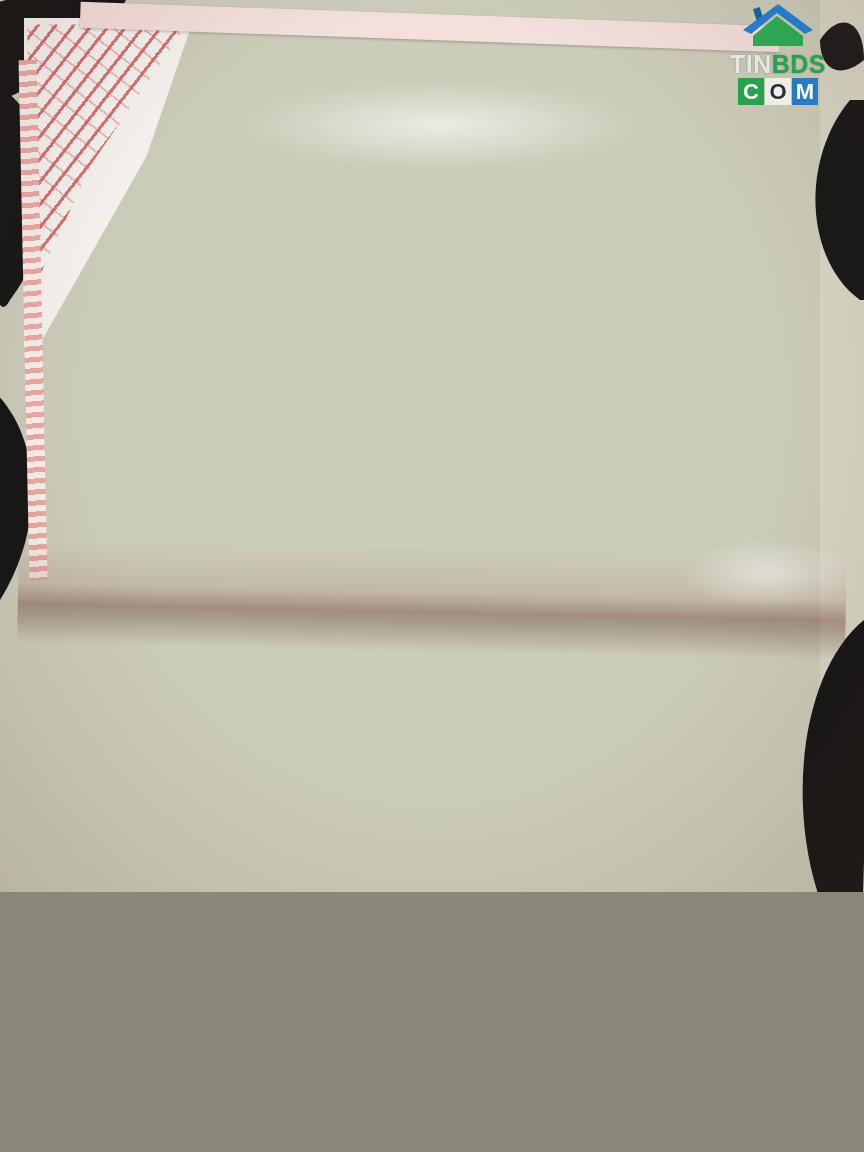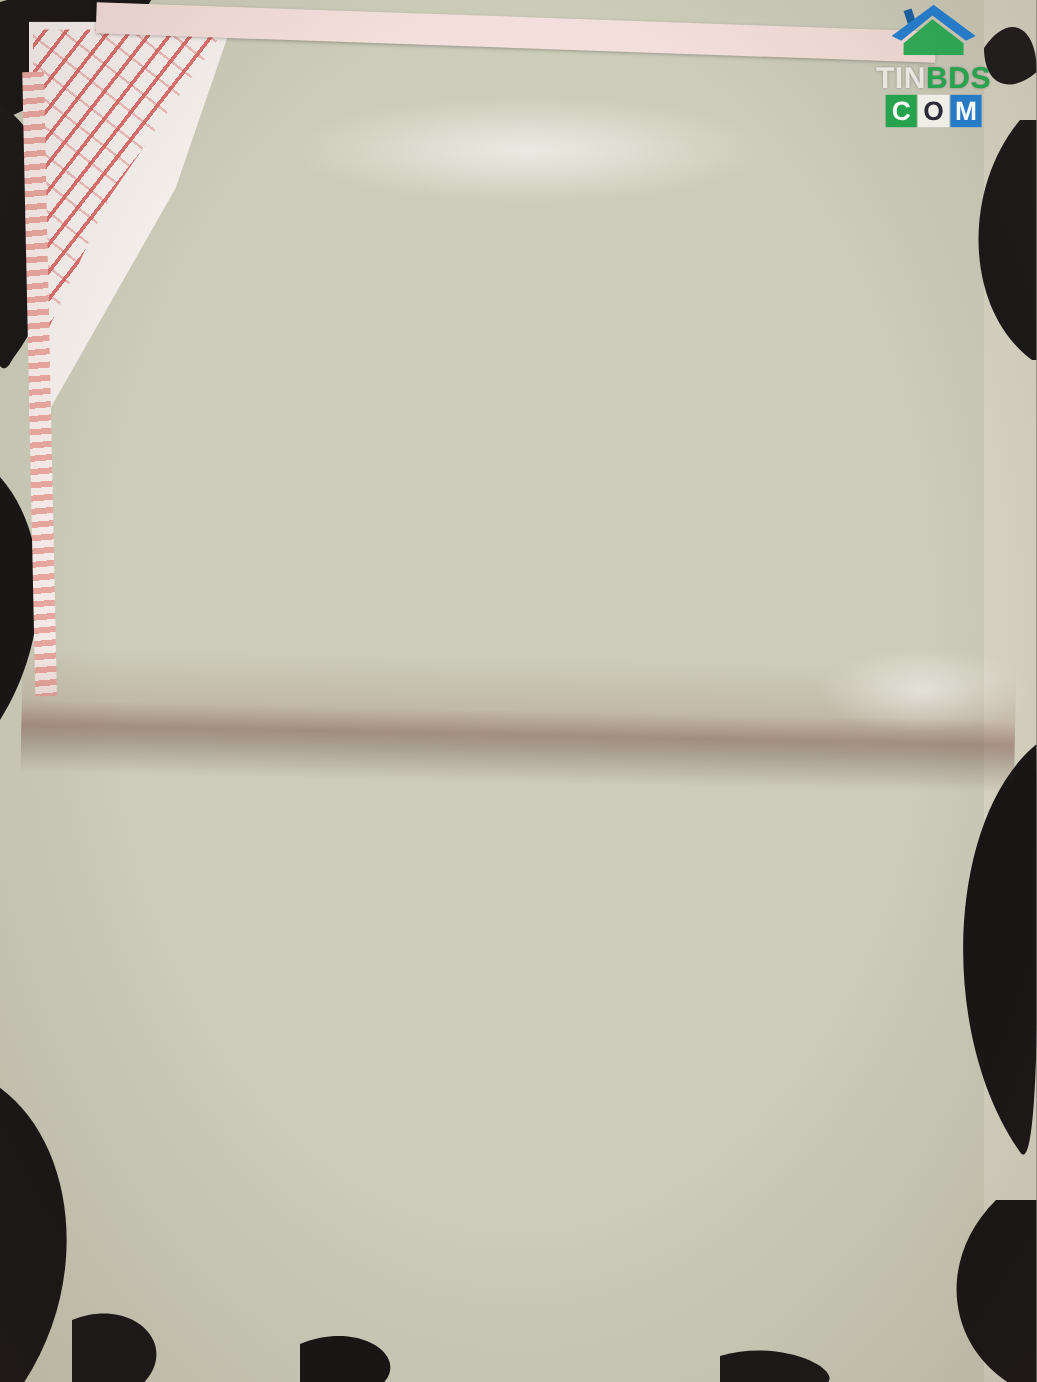--- a/index.html
+++ b/index.html
@@ -1,17 +1,17 @@
 <!DOCTYPE html>
 <html><head>
 <meta charset="utf-8">
 <style>
   html,body{margin:0;padding:0;background:#8a8878;}
-  .photo{position:relative;width:864px;height:1152px;overflow:hidden;
-    background:#000000;font-family:"DejaVu Serif",serif;}
+  .photo{position:relative;width:864px;height:892px;overflow:hidden;
+    background:#701a75;font-family:"DejaVu Serif",serif;}
   .bg-fabric{position:absolute;left:0;top:0;z-index:1;}
   
   .under-corner{position:absolute;z-index:2;left:24px;top:18px;width:170px;height:330px;
     background:#f7f2ef;clip-path:polygon(0 0,100% 0,72% 42%,8% 100%,0 100%);
     box-shadow:1px 1px 4px rgba(0,0,0,.3);}
   .under-corner .redpat{position:absolute;inset:0;
     background:
       repeating-linear-gradient(128deg, rgba(214,90,90,.85) 0 3px, rgba(255,255,255,0) 3px 14px),
       repeating-linear-gradient(38deg, rgba(214,90,90,.35) 0 2px, rgba(255,255,255,0) 2px 18px);
     clip-path:polygon(2% 2%,96% 2%,40% 44%,2% 86%);}

